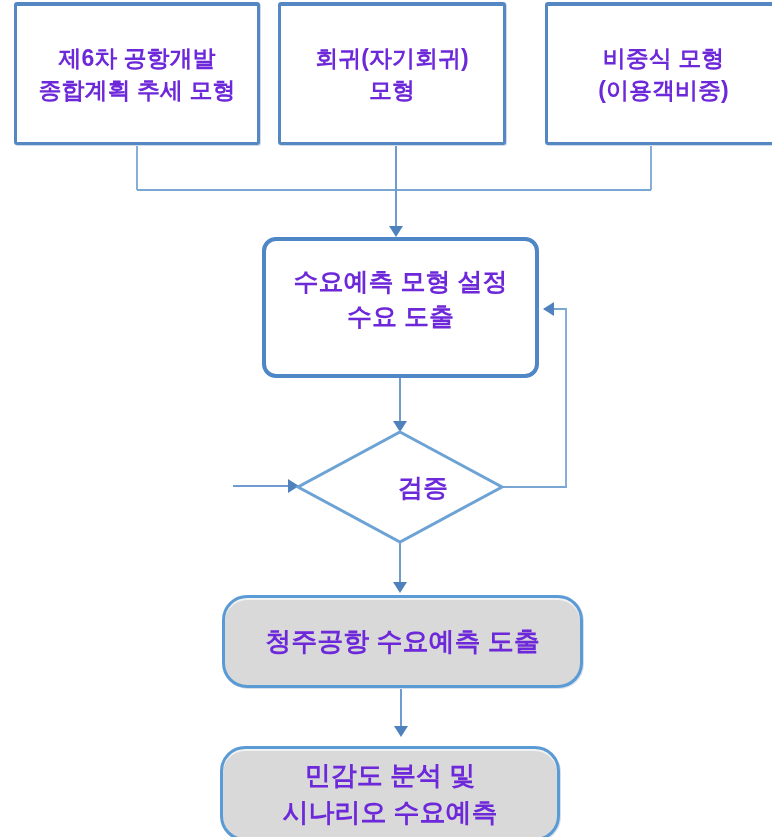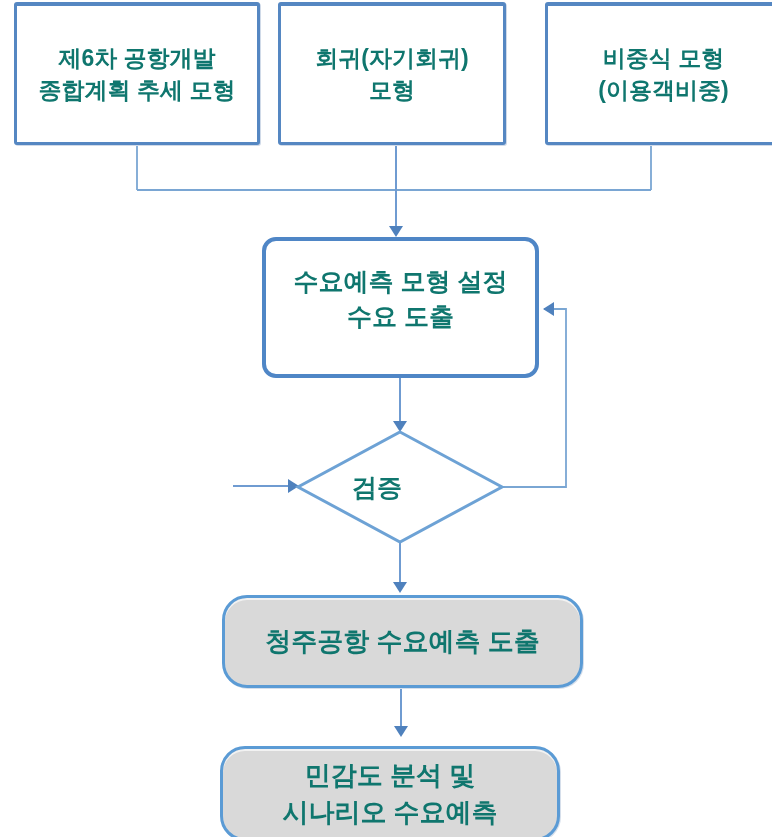--- a/index.html
+++ b/index.html
@@ -8,21 +8,21 @@
     background: #ffffff;
   }
   * { box-sizing: border-box; }
 
   .canvas {
     position: relative;
     width: 772px;
     height: 837px;
     background: #ffffff;
     font-family: "Liberation Sans", "DejaVu Sans", sans-serif;
-    color: #0f766e;
+    color: #6d28d9;
     overflow: hidden;
   }
 
   .connector-layer {
     position: absolute;
     left: 0; top: 0;
     width: 772px; height: 837px;
   }
 
   .node {
@@ -59,21 +59,21 @@
     box-shadow: inset 0 2px 0 rgba(255,255,255,0.65),
                 1px 1px 0 rgba(120,150,190,0.3);
     font-size: 26px;
   }
 
   .diamond-label {
     position: absolute;
     left: 352px;
     top: 471px;
     width: 96px;
-    text-align: left;
+    text-align: right;
     font-size: 25px;
     font-weight: 600;
     white-space: nowrap;
   }
 </style>
 </head>
 <body>
 
 <div class="canvas">
 

